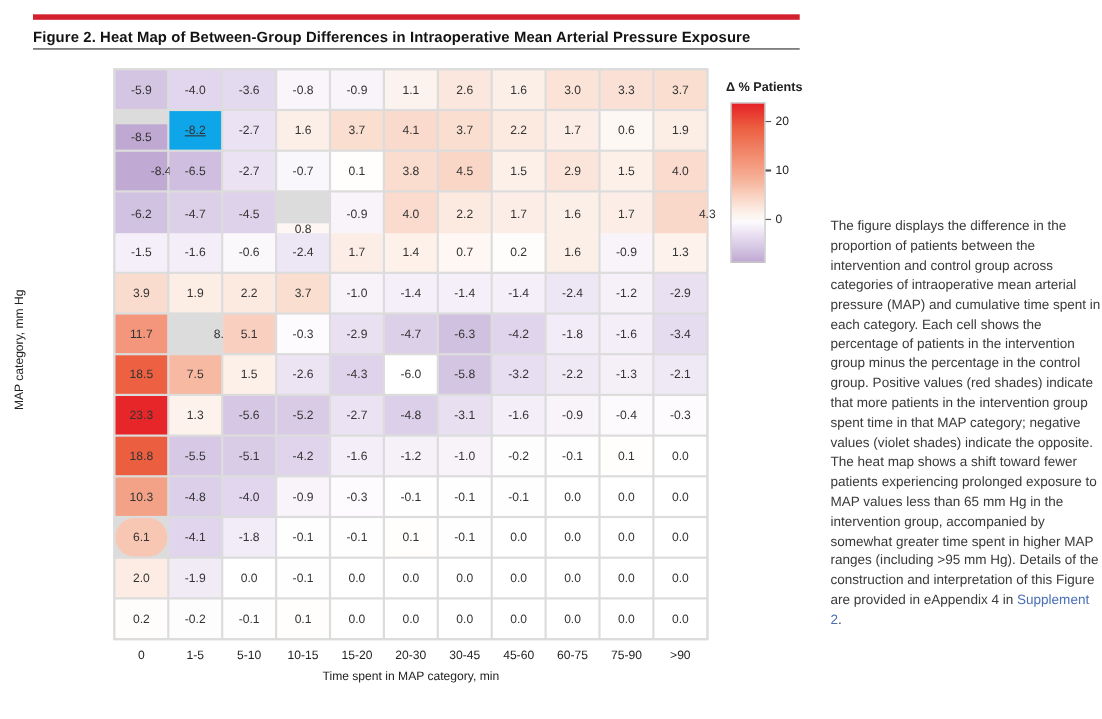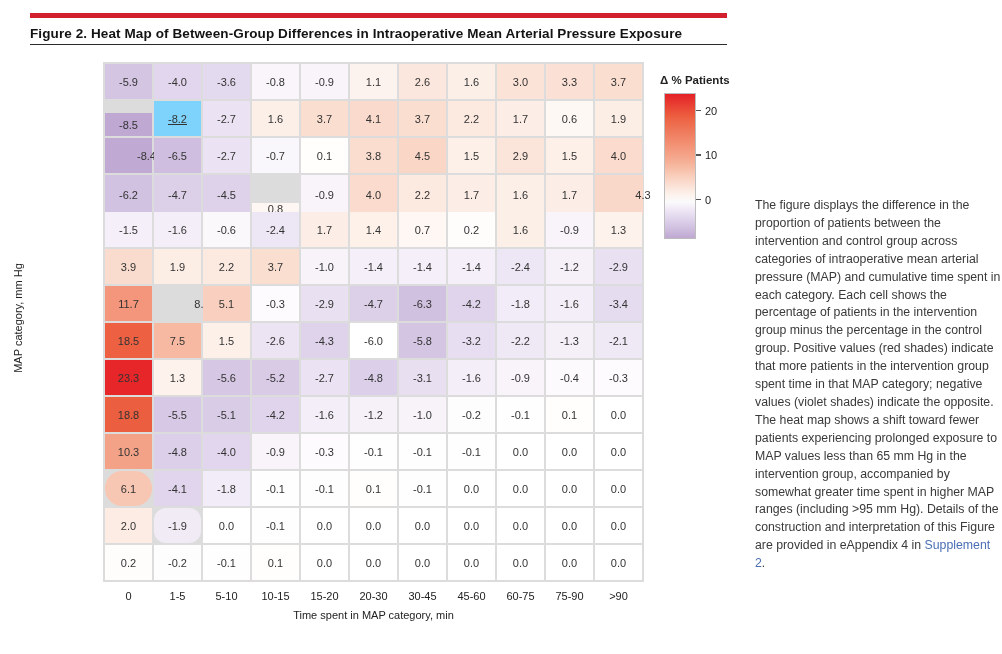--- a/index.html
+++ b/index.html
@@ -55,21 +55,21 @@
           <div class="cell" style="background: rgb(248, 244, 250);">-0.9</div>
           <div class="cell" style="background: rgb(253, 243, 238);">1.1</div>
           <div class="cell" style="background: rgb(251, 231, 221);">2.6</div>
           <div class="cell" style="background: rgb(252, 239, 232);">1.6</div>
           <div class="cell" style="background: rgb(251, 227, 216);">3.0</div>
           <div class="cell" style="background: rgb(251, 225, 213);">3.3</div>
           <div class="cell" style="background: rgb(250, 222, 208);">3.7</div>
         </div>
         <div class="hm-row">
           <div class="cell" style="background: rgb(191, 168, 209); margin-top: 12px;">-8.5</div>
-          <div class="cell" style="background: #7dd3fc; text-decoration: underline;">-8.2</div>
+          <div class="cell" style="background: #0ea5e9; text-decoration: underline;">-8.2</div>
           <div class="cell" style="background: rgb(235, 227, 243);">-2.7</div>
           <div class="cell" style="background: rgb(252, 239, 232);">1.6</div>
           <div class="cell" style="background: rgb(250, 222, 208);">3.7</div>
           <div class="cell" style="background: rgb(250, 218, 204);">4.1</div>
           <div class="cell" style="background: rgb(250, 222, 208);">3.7</div>
           <div class="cell" style="background: rgb(252, 234, 225);">2.2</div>
           <div class="cell" style="background: rgb(252, 238, 231);">1.7</div>
           <div class="cell" style="background: rgb(254, 248, 245);">0.6</div>
           <div class="cell" style="background: rgb(252, 237, 229);">1.9</div>
         </div>
@@ -198,21 +198,21 @@
           <div class="cell" style="background: rgb(254, 254, 254);">-0.1</div>
           <div class="cell" style="background: rgb(255, 254, 253);">0.1</div>
           <div class="cell" style="background: rgb(254, 254, 254);">-0.1</div>
           <div class="cell" style="background: rgb(255, 255, 255);">0.0</div>
           <div class="cell" style="background: rgb(255, 255, 255);">0.0</div>
           <div class="cell" style="background: rgb(255, 255, 255);">0.0</div>
           <div class="cell" style="background: rgb(255, 255, 255);">0.0</div>
         </div>
         <div class="hm-row">
           <div class="cell" style="background: rgb(252, 236, 228);">2.0</div>
-          <div class="cell" style="background: rgb(241, 235, 246); border-radius: 12px;">-1.9</div>
+          <div class="cell" style="background: rgb(241, 235, 246);">-1.9</div>
           <div class="cell" style="background: rgb(255, 255, 255);">0.0</div>
           <div class="cell" style="background: rgb(254, 254, 254);">-0.1</div>
           <div class="cell" style="background: rgb(255, 255, 255);">0.0</div>
           <div class="cell" style="background: rgb(255, 255, 255);">0.0</div>
           <div class="cell" style="background: rgb(255, 255, 255);">0.0</div>
           <div class="cell" style="background: rgb(255, 255, 255);">0.0</div>
           <div class="cell" style="background: rgb(255, 255, 255);">0.0</div>
           <div class="cell" style="background: rgb(255, 255, 255);">0.0</div>
           <div class="cell" style="background: rgb(255, 255, 255);">0.0</div>
         </div>

